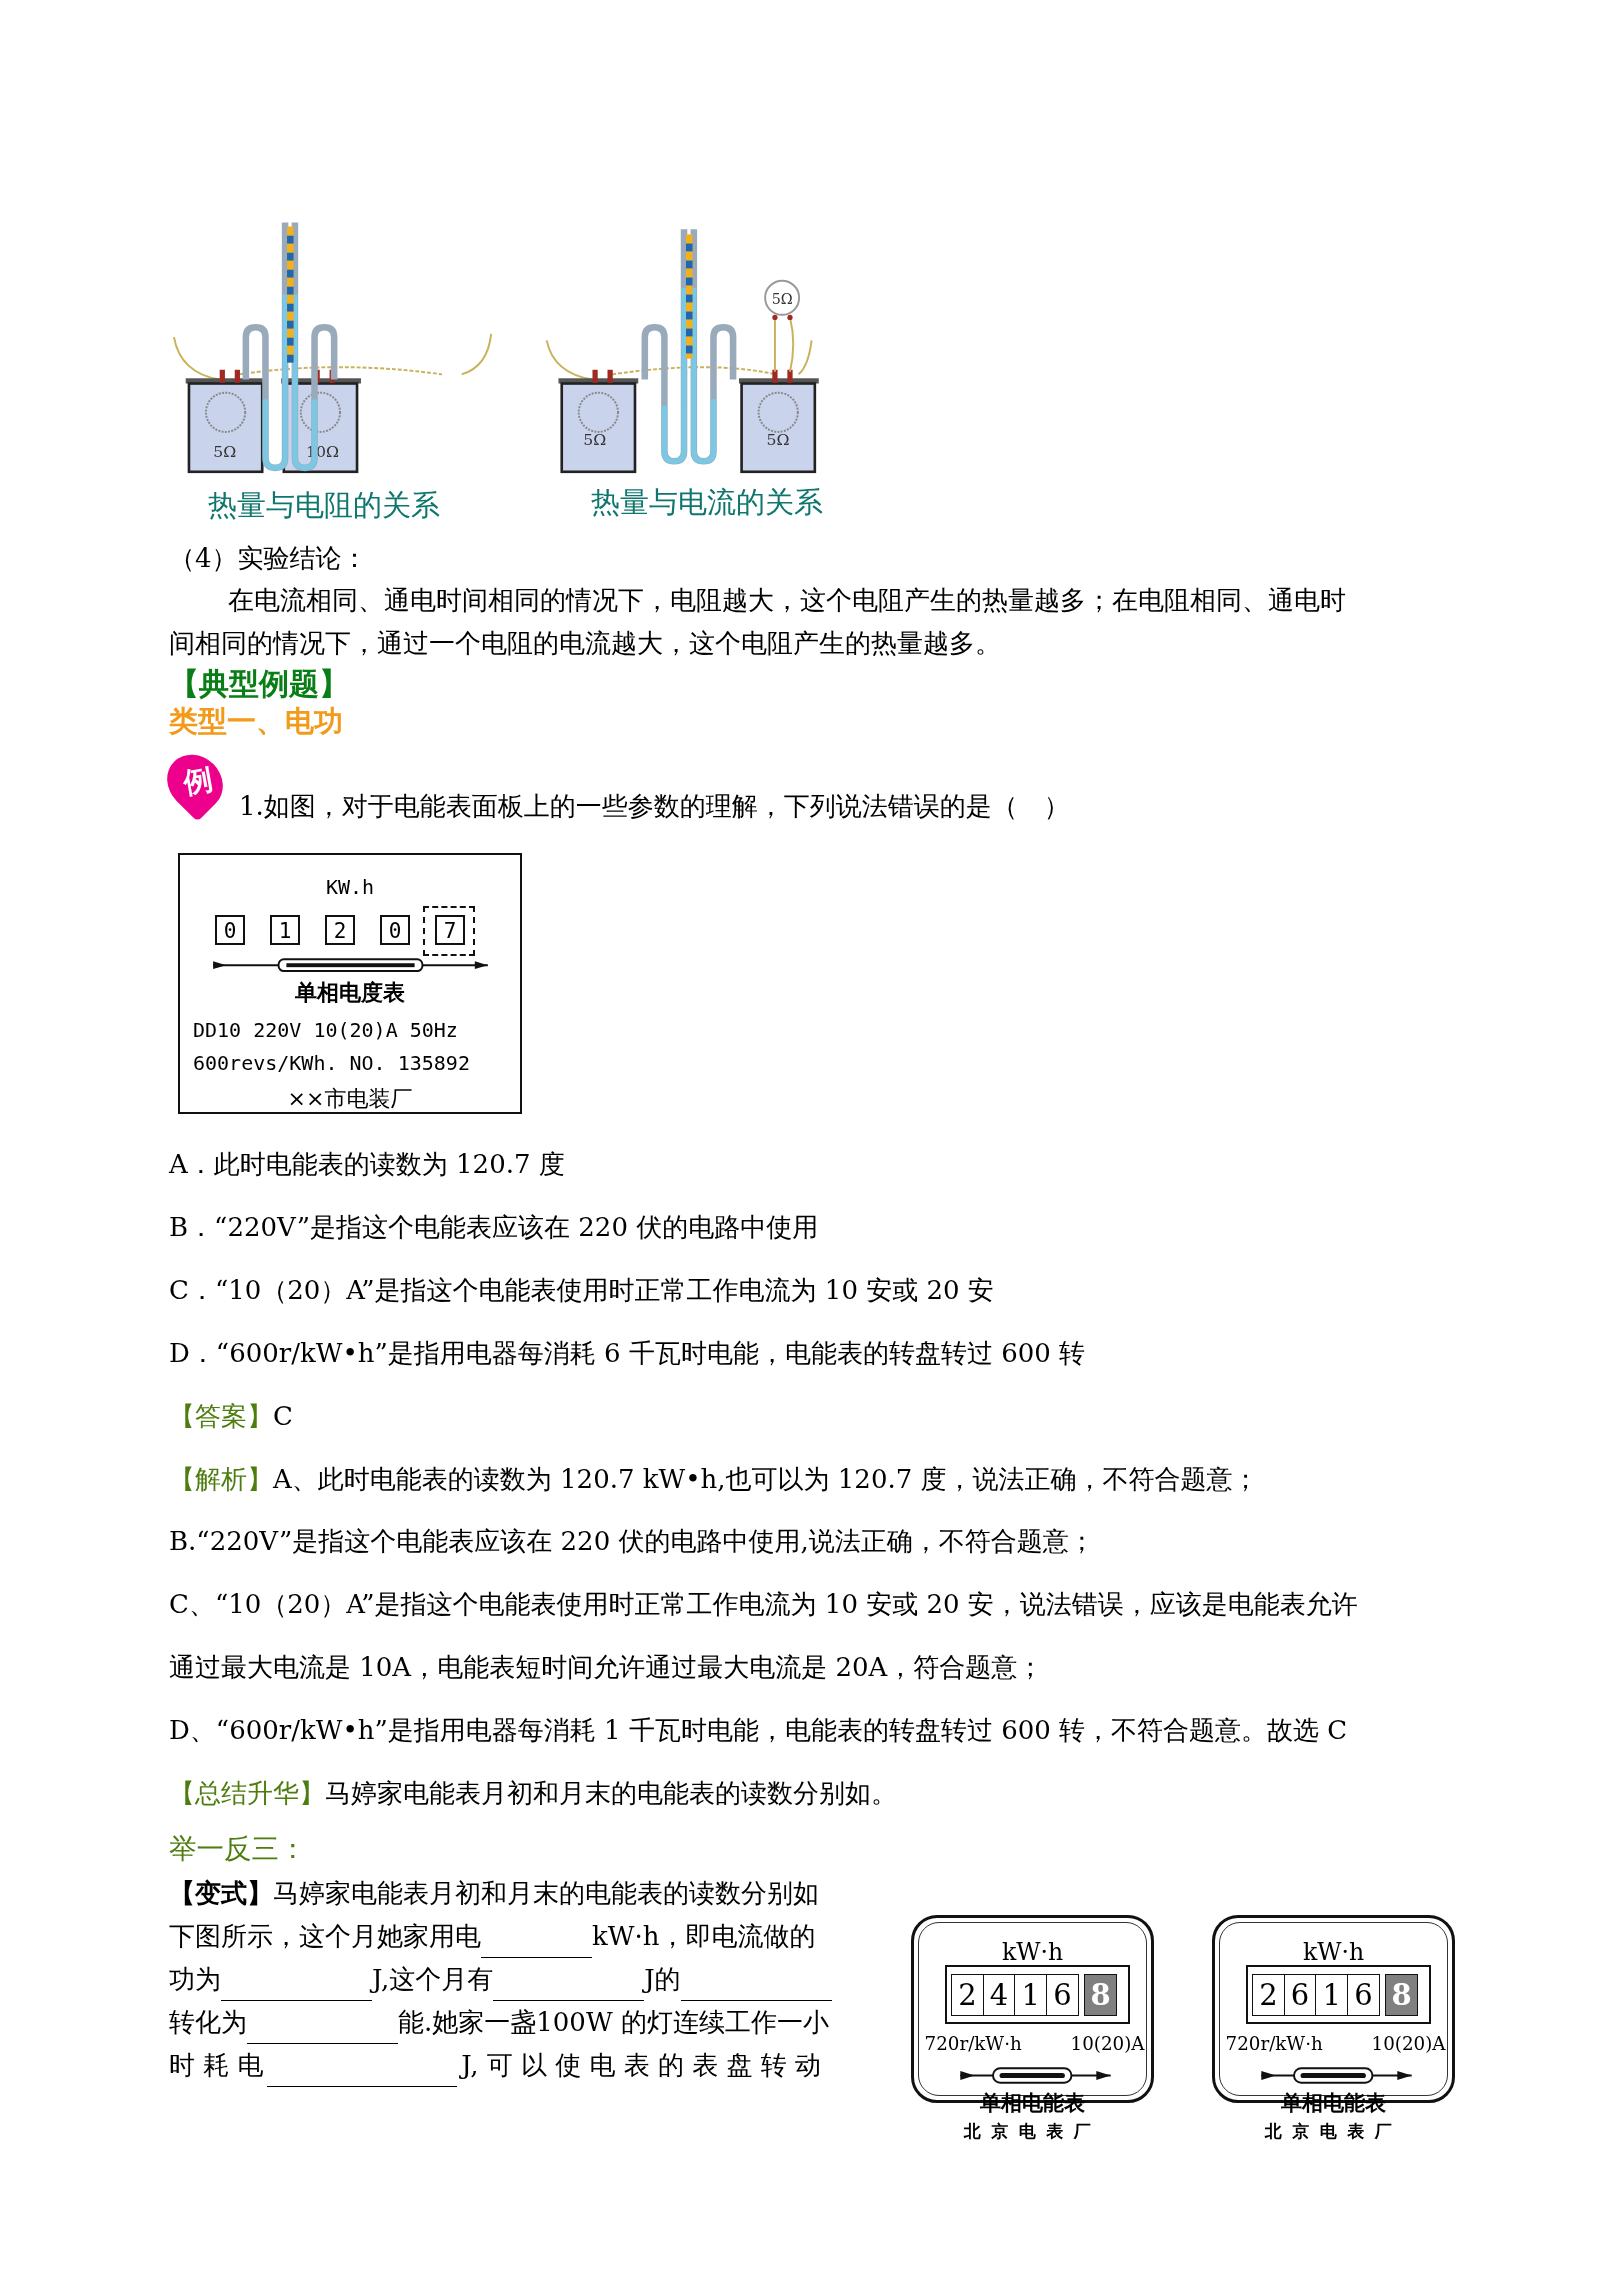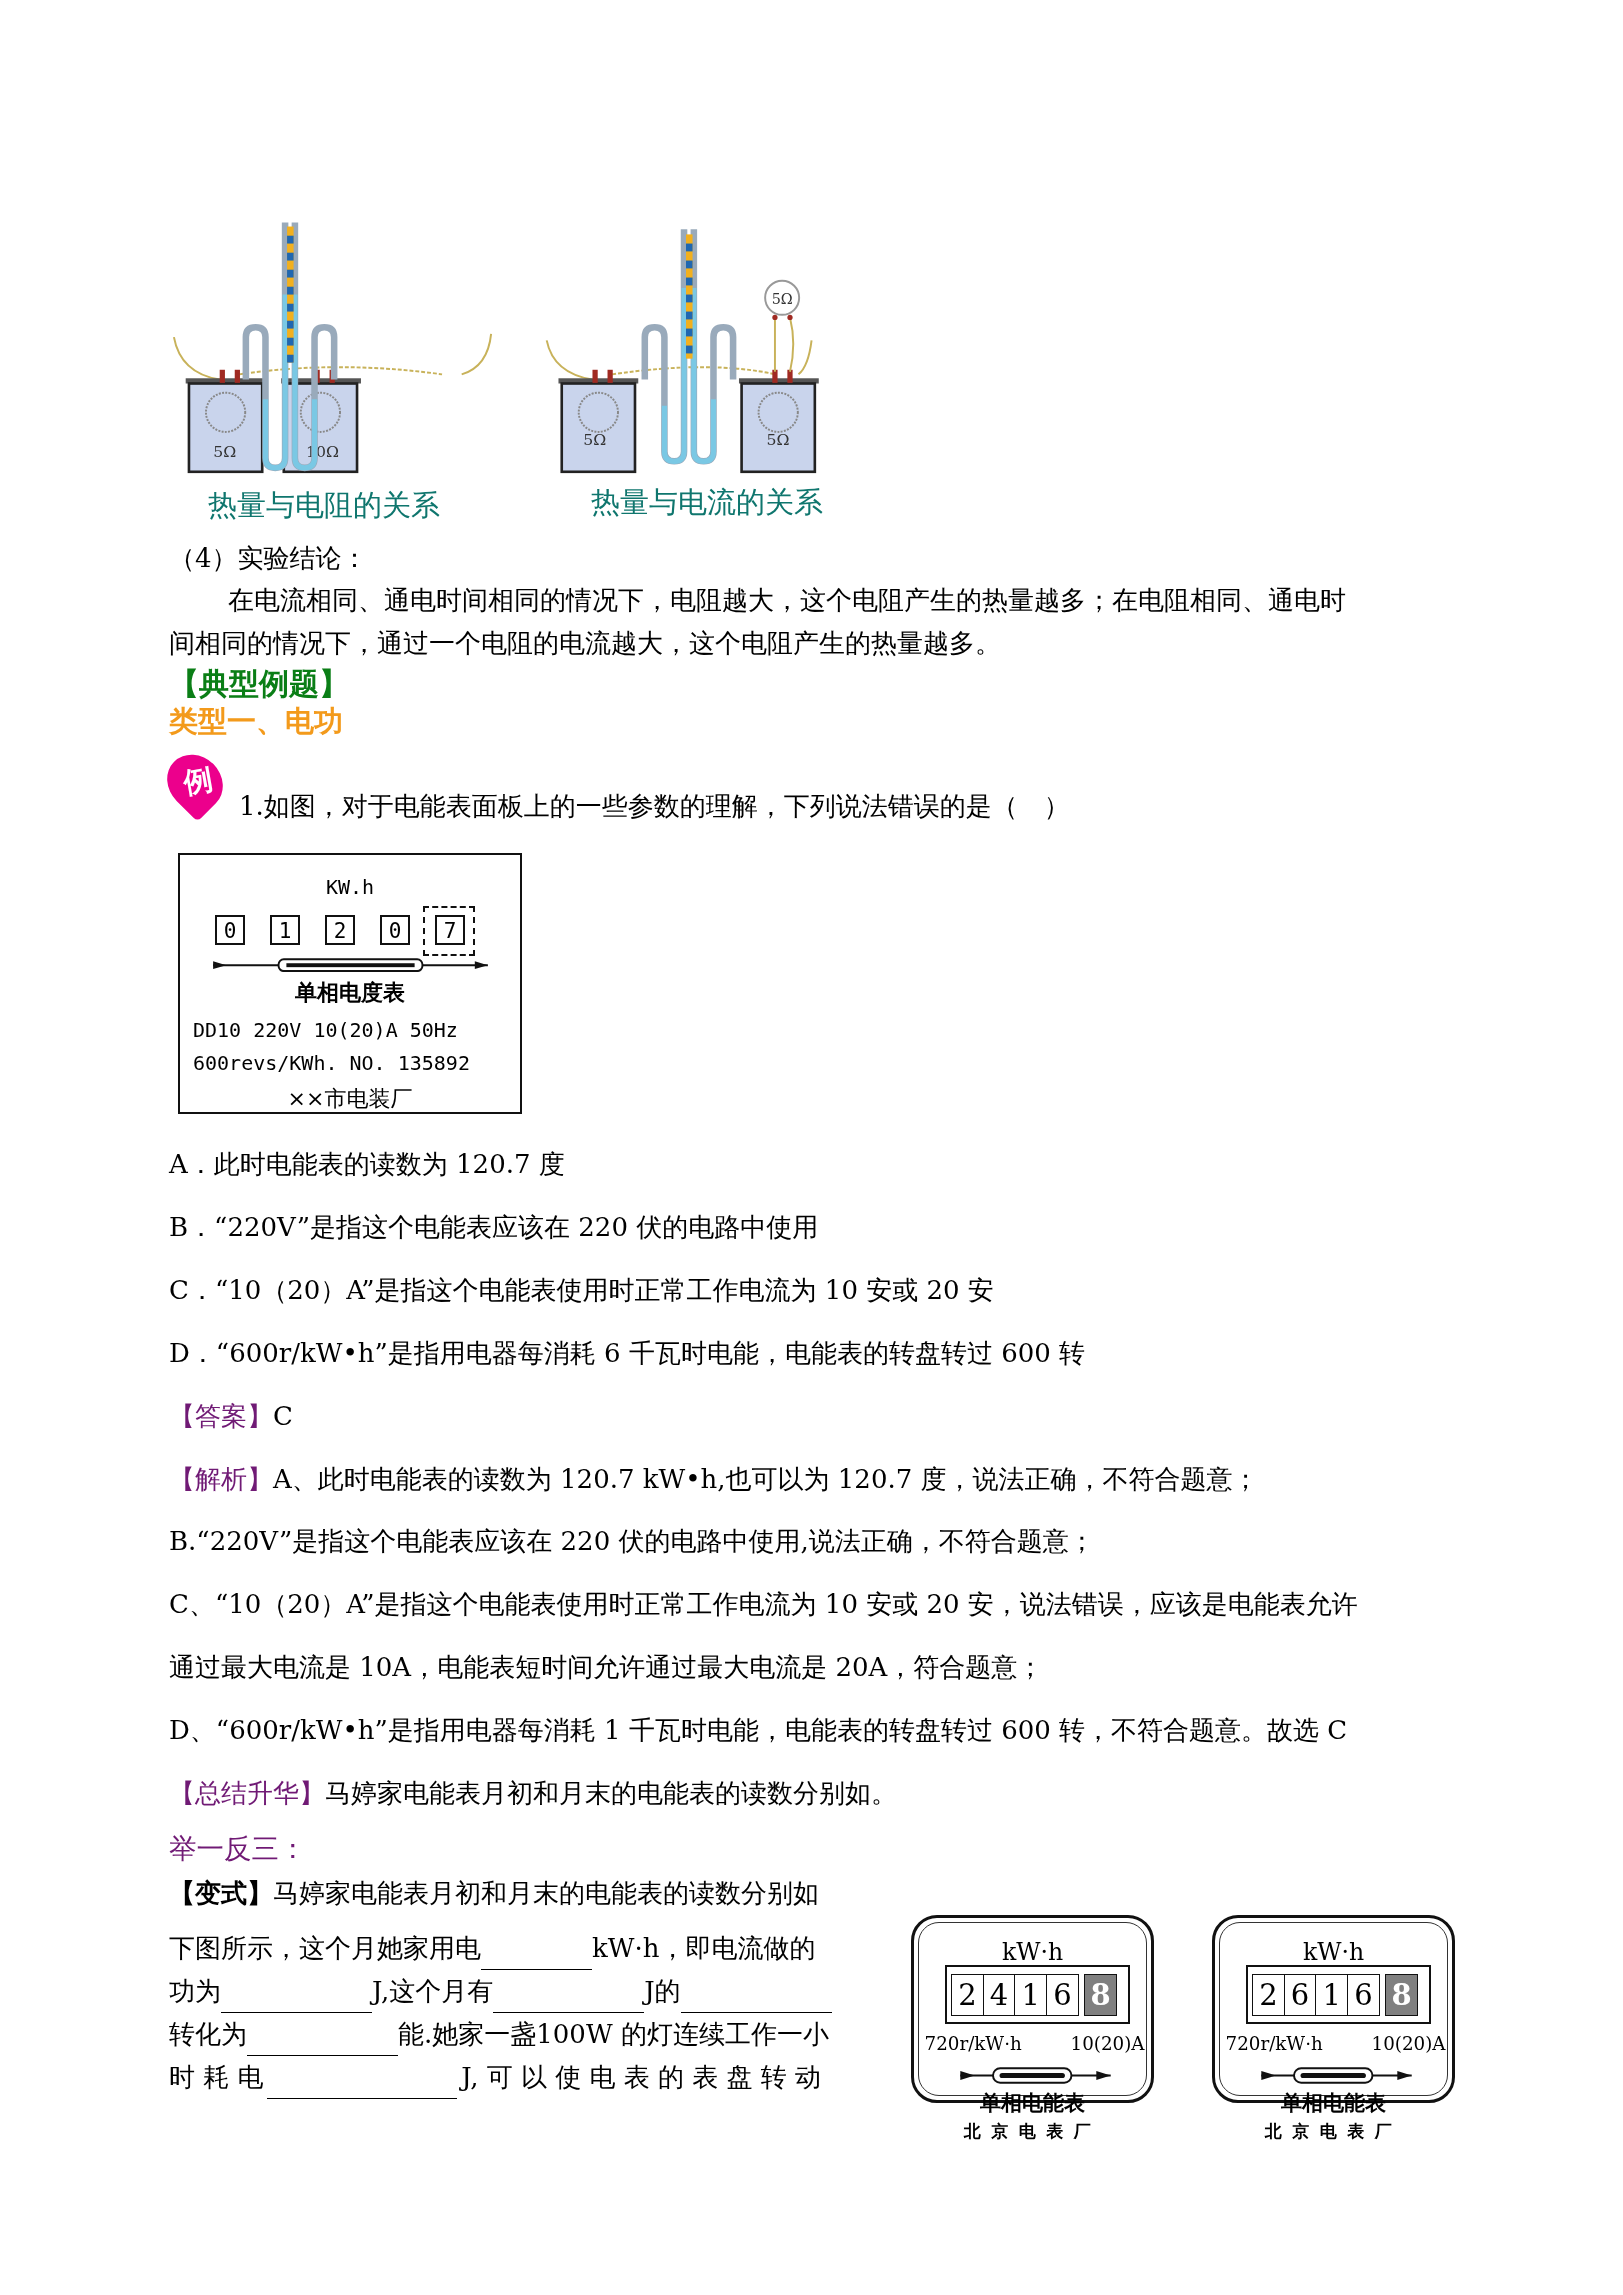--- a/index.html
+++ b/index.html
@@ -6,21 +6,21 @@
   body {
     width: 1623px; height: 2295px; position: relative; overflow: hidden;
     font-family: "DejaVu Serif", "Liberation Serif", serif;
     color: #000;
   }
   .abs { position: absolute; }
   .txt { font-size: 26px; line-height: 31px; white-space: nowrap; }
   .sans { font-family: "DejaVu Sans", "Liberation Sans", sans-serif; }
   .green { color: #0a7e16; }
   .orange { color: #f39a1b; font-weight: bold; }
-  .magenta { color: #701a75; }
+  .magenta { color: #4d7c0f; }
 
   
   .fig1 { left: 167px; top: 203px; width: 694px; height: 327px; }
   .fig-cap { font-family: "DejaVu Sans", sans-serif; font-size: 29px; color: #0f766e; }
 
   
   .badge {
     left: 169px; top: 753px; width: 52px; height: 59px;
     background: #ec008c; border-radius: 50% 50% 50% 5.2px / 50% 50% 50% 5.2px;
     transform: rotate(-45deg);
@@ -219,21 +219,21 @@
 <div class="abs txt" style="left:169px; top:1778px;">
   <span class="magenta sans">【总结升华】</span><span>马婷家电能表月初和月末的电能表的读数分别如。</span>
 </div>
 
 <div class="abs txt magenta sans" style="left:169px; top:1833px; font-size:27.5px;">举一反三：</div>
 
 <div class="abs" style="left:169px; top:1872px; width:694px; font-size:26px; line-height:43px;">
   <div style="white-space:nowrap;">
     <span style="font-weight:bold;">【变式】</span><span>马婷家电能表月初和月末的电能表的读数分别如</span>
   </div>
-  <div style="white-space:nowrap;margin-top:12px;">
+  <div style="white-space:nowrap;">
     <span>下图所示，这个月她家用电</span><span class="blank" style="width:111px;"></span><span>kW·h，即电流做的</span>
   </div>
   <div style="white-space:nowrap;">
     <span>功为</span><span class="blank" style="width:151px;"></span><span>J,这个月有</span><span class="blank" style="width:151px;"></span><span>J的</span><span class="blank" style="width:151px;"></span>
   </div>
   <div style="white-space:nowrap;">
     <span>转化为</span><span class="blank" style="width:151px;"></span><span>能.她家一盏100W 的灯连续工作一小</span>
   </div>
   <div style="white-space:nowrap;">
     <span>时 耗 电</span><span class="blank" style="width:190px; margin:0 3.9px;"></span><span>J, 可 以 使 电 表 的 表 盘 转 动</span>

